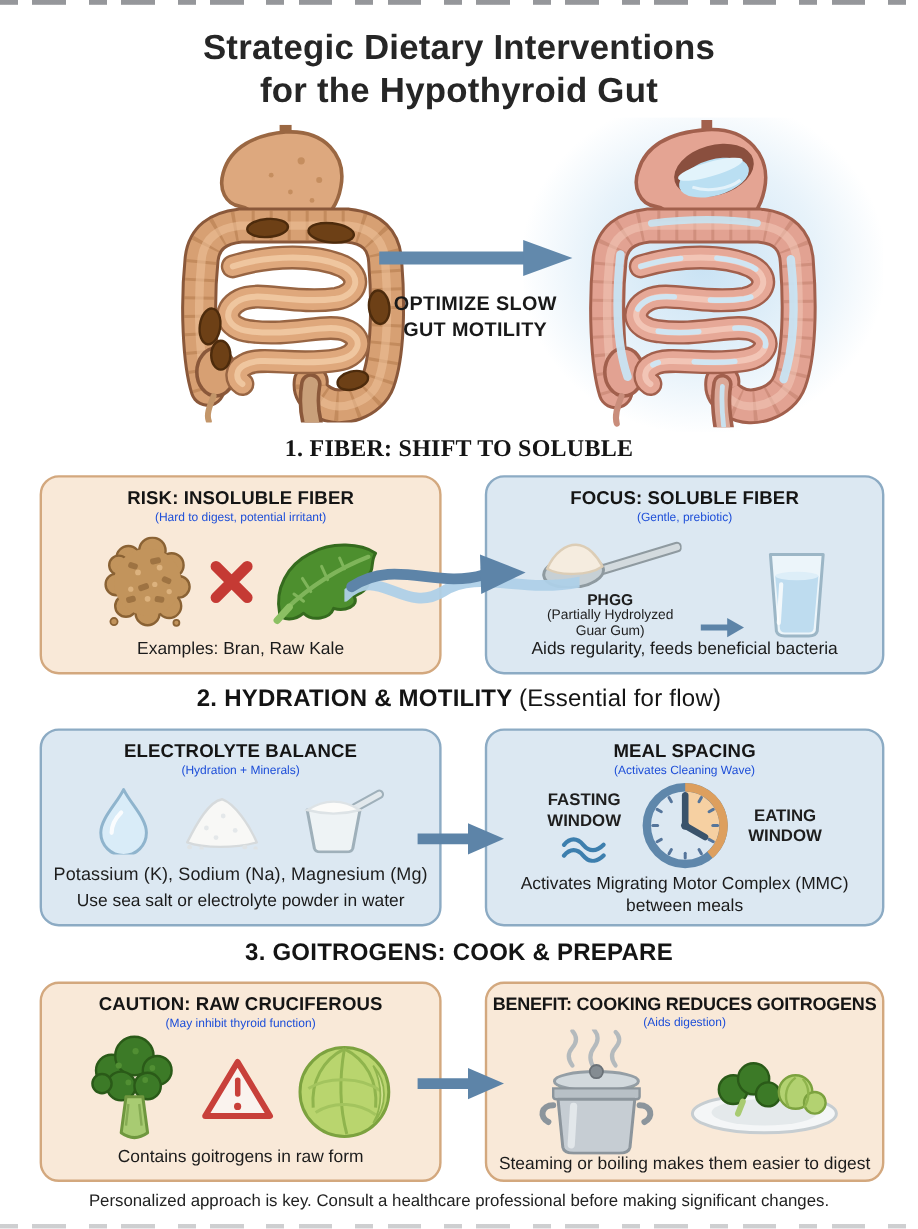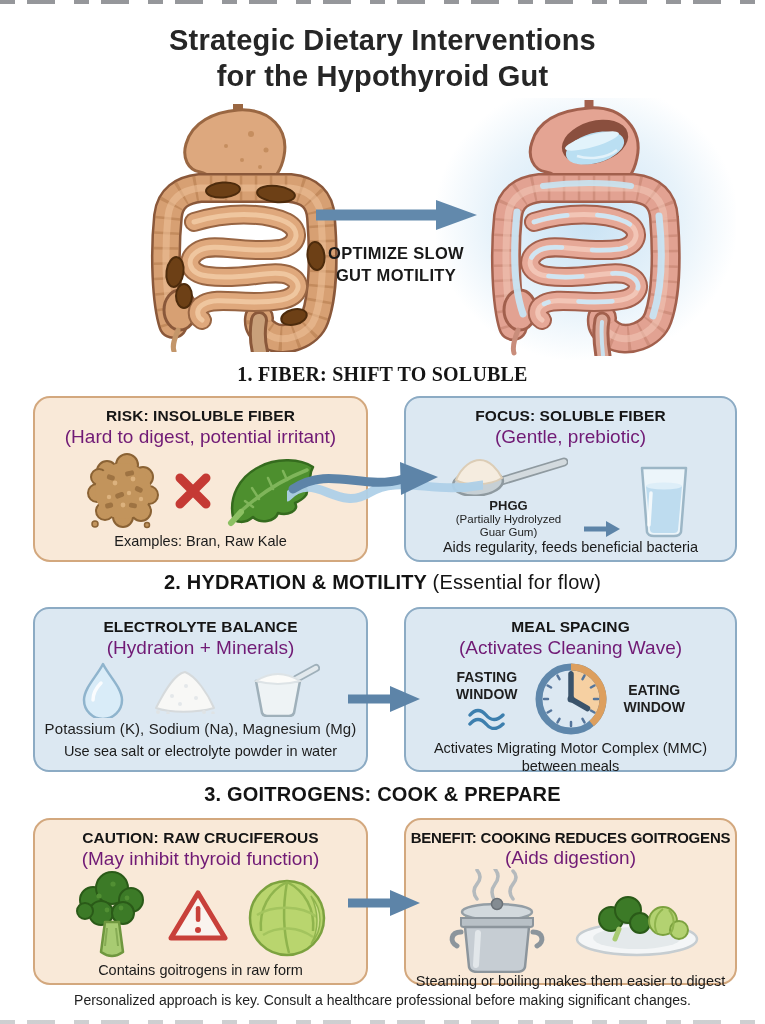--- a/index.html
+++ b/index.html
@@ -33,25 +33,25 @@
   #s3-header { top:783px; }
 
   .row { position:absolute; left:33px; width:704px; display:flex; gap:36px; }
   #row1 { top:396px; height:166px; }
   #row2 { top:607px; height:165px; }
   #row3 { top:818px; height:167px; }
   .card { box-sizing:border-box; border-radius:16px; border:2px solid; position:relative;
     display:flex; flex-direction:column; align-items:center; text-align:center; }
   .card.w-left  { width:335px; }
   .card.w-right { width:333px; }
-  .card.peach { background:#f9e9d8; border-color:#d3a87e;border-radius:17px; }
+  .card.peach { background:#f9e9d8; border-color:#d3a87e; }
   .card.blue  { background:#dce8f2; border-color:#8cabc4; }
   .card-title { margin-top:9px; font-size:15.5px; font-weight:800; color:#151515; letter-spacing:.1px; }
   .card-title.tight { font-size:15px; letter-spacing:-.2px; }
-  .card-sub   { font-size:19px; margin-top:1px; color:#701a75; }
+  .card-sub   { font-size:10px; margin-top:1px; color:#1d4ed8; }
   .icon-row { flex:1 1 auto; display:flex; align-items:center; justify-content:center; width:100%; }
   .card-caption { font-size:14.5px; margin-bottom:11px; color:#1b1b1b; }
   .caption-2l { line-height:18px; margin-bottom:9px; }
 
   .phgg-block { display:flex; flex-direction:column; align-items:center; margin-top:2px; }
   .phgg-name { font-size:13px; font-weight:800; margin-top:2px; }
   .phgg-sub  { font-size:11.5px; line-height:13px; }
 
   .meal-row { flex:1 1 auto; display:flex; align-items:center; justify-content:center; gap:13px; width:100%; }
   .window-label { font-size:14px; font-weight:800; line-height:17px; }

